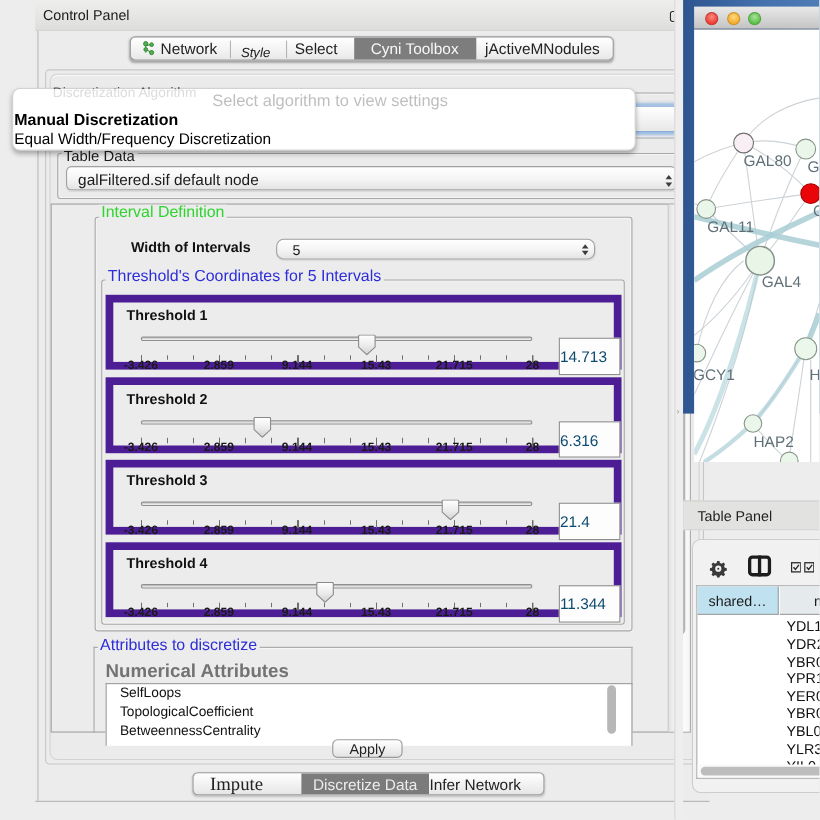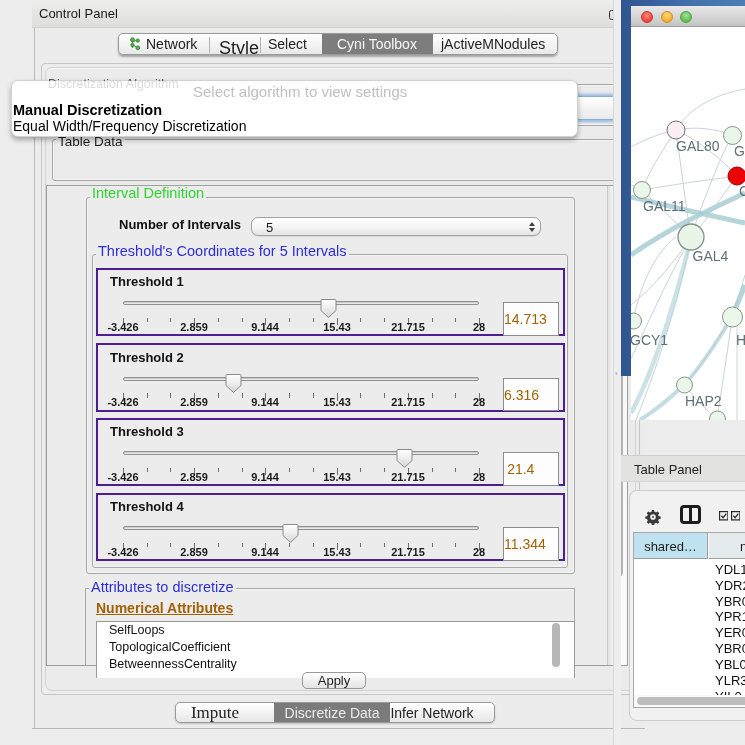--- a/index.html
+++ b/index.html
@@ -6,28 +6,28 @@
   html,body { width:745px; height:745px; overflow:hidden; }
   body { font-family:"Liberation Sans", sans-serif; background:#ededed; position:relative; }
   .abs { position:absolute; }
   .etched { border:1px solid #a8a8a8; box-shadow: inset 0 0 0 1px #f5f5f5; }
   .grouplabel { position:absolute; font-size:12px; background:#ececec; padding:0 2px; line-height:12px; }
   .combo { position:absolute; background:linear-gradient(180deg,#ffffff 0%,#f4f4f4 55%,#e4e4e4 100%); border:1px solid #a2a2a2; border-radius:5px; box-shadow:0 1px 1px rgba(0,0,0,0.08); }
   .combo .ctext { position:absolute; left:10px; top:0; font-size:13px; color:#1a1a1a; }
   .arrows { position:absolute; width:8px; }
   .arrows .up { width:0;height:0;border-left:3.5px solid transparent;border-right:3.5px solid transparent;border-bottom:4.5px solid #3c3c3c; margin-bottom:2.5px;}
   .arrows .dn { width:0;height:0;border-left:3.5px solid transparent;border-right:3.5px solid transparent;border-top:4.5px solid #3c3c3c;}
-  .tbox { position:absolute; left:64px; width:469px; height:68.5px; border:2px solid #4c1d95; background:#ececec; }
+  .tbox { position:absolute; left:64px; width:469px; height:68.5px; border:7px solid #4c1d95; background:#ececec; }
   .tbox .ttitle { position:absolute; left:12px; top:4.5px; font-size:13px; font-weight:bold; color:#111; }
   .track { position:absolute; left:25px; top:31.5px; width:356px; height:4px; border:1px solid #8f8f8f; border-radius:3px; background:linear-gradient(180deg,#c2c2c2,#f5f5f5); }
   .ticksmin { position:absolute; left:25px; top:48px; width:357px; height:4.5px; background:repeating-linear-gradient(90deg,#6e6e6e 0 1px,transparent 1px 23.733px); }
   .ticksmaj { position:absolute; left:25px; top:48px; width:357px; height:7.5px; background:repeating-linear-gradient(90deg,#6e6e6e 0 1px,transparent 1px 71.2px); }
   .tlabels { position:absolute; top:51px; font-size:11px; font-weight:bold; color:#1a1a1a; }
   .tlabels span { position:absolute; transform:translateX(-50%); white-space:nowrap; }
-  .vbox { position:absolute; left:405px; top:32.5px; width:55.5px; height:33.5px; background:#fdfdfd; border:1px solid #8d8d8d; font-size:14px; color:#a16207; text-align:center; line-height:32px; padding-right:20px; }
+  .vbox { position:absolute; left:405px; top:32.5px; width:55.5px; height:33.5px; background:#fdfdfd; border:1px solid #8d8d8d; font-size:14px; color:#0c4a6e; text-align:left; line-height:32px; padding-right:20px; }
   .thumb { position:absolute; top:29px; width:17px; height:19px; }
   .tab { position:absolute; top:0; height:100%; font-size:13px; color:#222; text-align:center; }
 </style>
 </head>
 <body>
 <svg width="0" height="0" style="position:absolute;">
     <defs>
 <linearGradient id="gthumb" x1="0" y1="0" x2="0" y2="1">
   <stop offset="0" stop-color="#ffffff"></stop>
         <stop offset="0.5" stop-color="#ededed"></stop>
@@ -52,46 +52,53 @@
     <div class="abs" style="left:203px;top:0;width:111px;height:22px;background:#7d7d7d;"></div>
     <svg width="12" height="14" style="position:absolute;left:10px;top:3px;" viewBox="0 0 12 14">
       <path d="M3.5 3 V11 M3.5 4.5 L8.5 3.5 M3.5 8 L8.5 10.5" stroke="#3f9e3f" stroke-width="1" fill="none"></path>
       <circle cx="3.5" cy="2.8" r="2" fill="#52b152" stroke="#2e7d2e" stroke-width="0.8"></circle>
       <circle cx="8.8" cy="3.6" r="1.7" fill="#52b152" stroke="#2e7d2e" stroke-width="0.8"></circle>
       <circle cx="3.5" cy="8" r="1.7" fill="#52b152" stroke="#2e7d2e" stroke-width="0.8"></circle>
       <circle cx="8.8" cy="10.8" r="1.9" fill="#52b152" stroke="#2e7d2e" stroke-width="0.8"></circle>
     </svg>
     <div class="abs" style="left:27px;top:0;font-size:14px;color:#222;line-height:21px;">Network</div>
     <div class="abs" style="left:90px;top:3px;width:1px;height:16px;background:#b5b5b5;"></div>
-    <div class="abs" style="left:100px;top:4px;font-size:18px;color:#222;line-height:21px;">Style</div>
+    <div class="abs" style="left:100px;top:4px;font-size:12px;color:#222;line-height:21px;font-style:italic;">Style</div>
     <div class="abs" style="left:141px;top:3px;width:1px;height:16px;background:#b5b5b5;"></div>
     <div class="abs" style="left:149px;top:0;font-size:14px;color:#222;line-height:21px;">Select</div>
     <div class="abs" style="left:218px;top:0;font-size:14px;color:#f7f7f7;line-height:21px;">Cyni Toolbox</div>
     <div class="abs" style="left:322px;top:0;font-size:14px;color:#222;line-height:21px;">jActiveMNodules</div>
   </div>
 
   <div class="abs" style="left:9px;top:63px;width:599px;height:632px;background:#ececec;border:1px solid #c6c6c6;border-radius:4px;"></div>
   <div class="abs" style="left:13px;top:67px;width:591px;height:624px;background:#ebebeb;border:1px solid #d2d2d2;border-radius:7px;box-shadow:inset 0 1px 0 #f9f9f9;"></div>
 
   <div class="abs etched" style="left:20px;top:84px;width:572px;height:42px;border-radius:3px;"></div>
 
   <div class="abs" style="left:28px;top:96px;width:558px;height:24px;border-radius:6px;background:linear-gradient(180deg,#ffffff,#e8e8e8);border:1px solid #88aede;box-shadow:0 0 3px 2px rgba(110,160,220,0.65);"></div>
 
   <div class="abs etched" style="left:20px;top:139px;width:572px;height:42px;border-radius:3px;"></div>
   <div class="grouplabel" style="left:24px;top:135px;background:#ebebeb;color:#1c1c1c;font-size:13.5px;line-height:13px;">Table Data</div>
+  <div class="combo" style="left:28px;top:151px;width:555px;height:22px;">
+    <div class="ctext" style="line-height:22px;font-size:14px;">galFiltered.sif default node</div>
+    <div class="arrows" style="left:544px;top:7px;">
+        <div class="up"></div>
+        <div class="dn"></div>
+      </div>
+  </div>
 
   <div class="abs" style="left:14px;top:185px;width:582px;height:481px;border:1px solid #9f9f9f;background:#ececec;"></div>
 
   <div class="abs" style="left:575px;top:186px;width:20px;height:479px;background:linear-gradient(90deg,#e2e2e2,#ffffff 45%,#f6f6f6);border-left:1px solid #c9c9c9;"></div>
   <div class="abs" style="left:582px;top:208px;width:9px;height:369px;background:#b4b4b4;border-radius:4.5px;"></div>
 
   <div class="abs etched" style="left:54px;top:197px;width:489px;height:377px;border-radius:3px;"></div>
   <div class="grouplabel" style="left:58px;top:186px;color:#2fd42f;font-size:14.5px;line-height:14px;">Interval Definition</div>
 
-  <div class="abs" style="left:87px;top:217px;font-size:13px;font-weight:bold;color:#111;">Number of Intervals</div>
+  <div class="abs" style="left:87px;top:217px;font-size:13px;font-weight:bold;color:#111;">Width of Intervals</div>
   <div class="combo" style="left:219px;top:217px;width:290px;height:19px;border-radius:7px;">
     <div class="ctext" style="left:14px;line-height:19px;">5</div>
     <div class="arrows" style="left:277px;top:4px;">
         <div class="up" style="border-bottom-width:4px;margin-bottom:2px;"></div>
         <div class="dn" style="border-top-width:4px;"></div>
       </div>
   </div>
 
   <div class="abs etched" style="left:60px;top:254px;width:476px;height:314px;border-radius:3px;"></div>
   <div class="grouplabel" style="left:64px;top:245px;color:#2d2dd9;font-size:14.5px;line-height:13px;">Threshold's Coordinates for 5 Intervals</div>
@@ -164,21 +171,21 @@
         <span style="left:381px;">28</span>
     </div>
     <svg class="thumb" style="left:184px;" width="17" height="19">
         <path d="M1,1.5 q0,-1 1,-1 h13 q1,0 1,1 v10 l-7.5,7 l-7.5,-7 z" fill="url(#gthumb)" stroke="#8a8a8a"></path>
       </svg>
     <div class="vbox">11.344</div>
   </div>
 
   <div class="abs" style="left:53px;top:588px;width:490px;height:78px;border:1px solid #a8a8a8;border-bottom:none;box-shadow:inset 0 1px 0 #f5f5f5;"></div>
   <div class="grouplabel" style="left:57px;top:581px;color:#2d2dd9;font-size:14.5px;line-height:13px;">Attributes to discretize</div>
-  <div class="abs" style="left:64px;top:600px;font-size:14px;font-weight:bold;color:#a16207;text-decoration:underline;">Numerical Attributes</div>
+  <div class="abs" style="left:64px;top:600px;font-size:17px;font-weight:bold;color:#737373;">Numerical Attributes</div>
   <div class="abs" style="left:64px;top:621px;width:479px;height:57px;background:#ffffff;border:1px solid #9a9a9a;border-bottom:none;overflow:hidden;">
     <div style="position:absolute;left:12px;top:0px;font-size:12.5px;color:#111;line-height:17px;">SelfLoops<br>TopologicalCoefficient<br>BetweennessCentrality</div>
     <div style="position:absolute;left:455px;top:1px;width:8px;height:44px;background:#b7b7b7;border-radius:4px;"></div>
   </div>
 
   <div class="abs" style="left:270px;top:672px;width:64px;height:17px;background:linear-gradient(180deg,#ffffff,#e3e3e3);border:1px solid #9a9a9a;border-radius:5px;font-size:13px;color:#222;text-align:center;line-height:16px;">Apply</div>
 
   <div class="abs" style="left:143px;top:702px;width:320px;height:21px;background:linear-gradient(180deg,#ffffff,#f0f0f0 60%,#e6e6e6);border:1px solid #9a9a9a;border-radius:5px;box-shadow:0 1px 2px rgba(0,0,0,0.2);overflow:hidden;">
     <div class="tab" style="left:0;width:78px;line-height:20px;font-size:17px;font-family:Liberation Serif, serif;">Impute Data</div>
     <div class="tab" style="left:98px;width:116px;line-height:20px;font-size:14px;background:#7b7b7b;color:#ececec;">Discretize Data</div>

